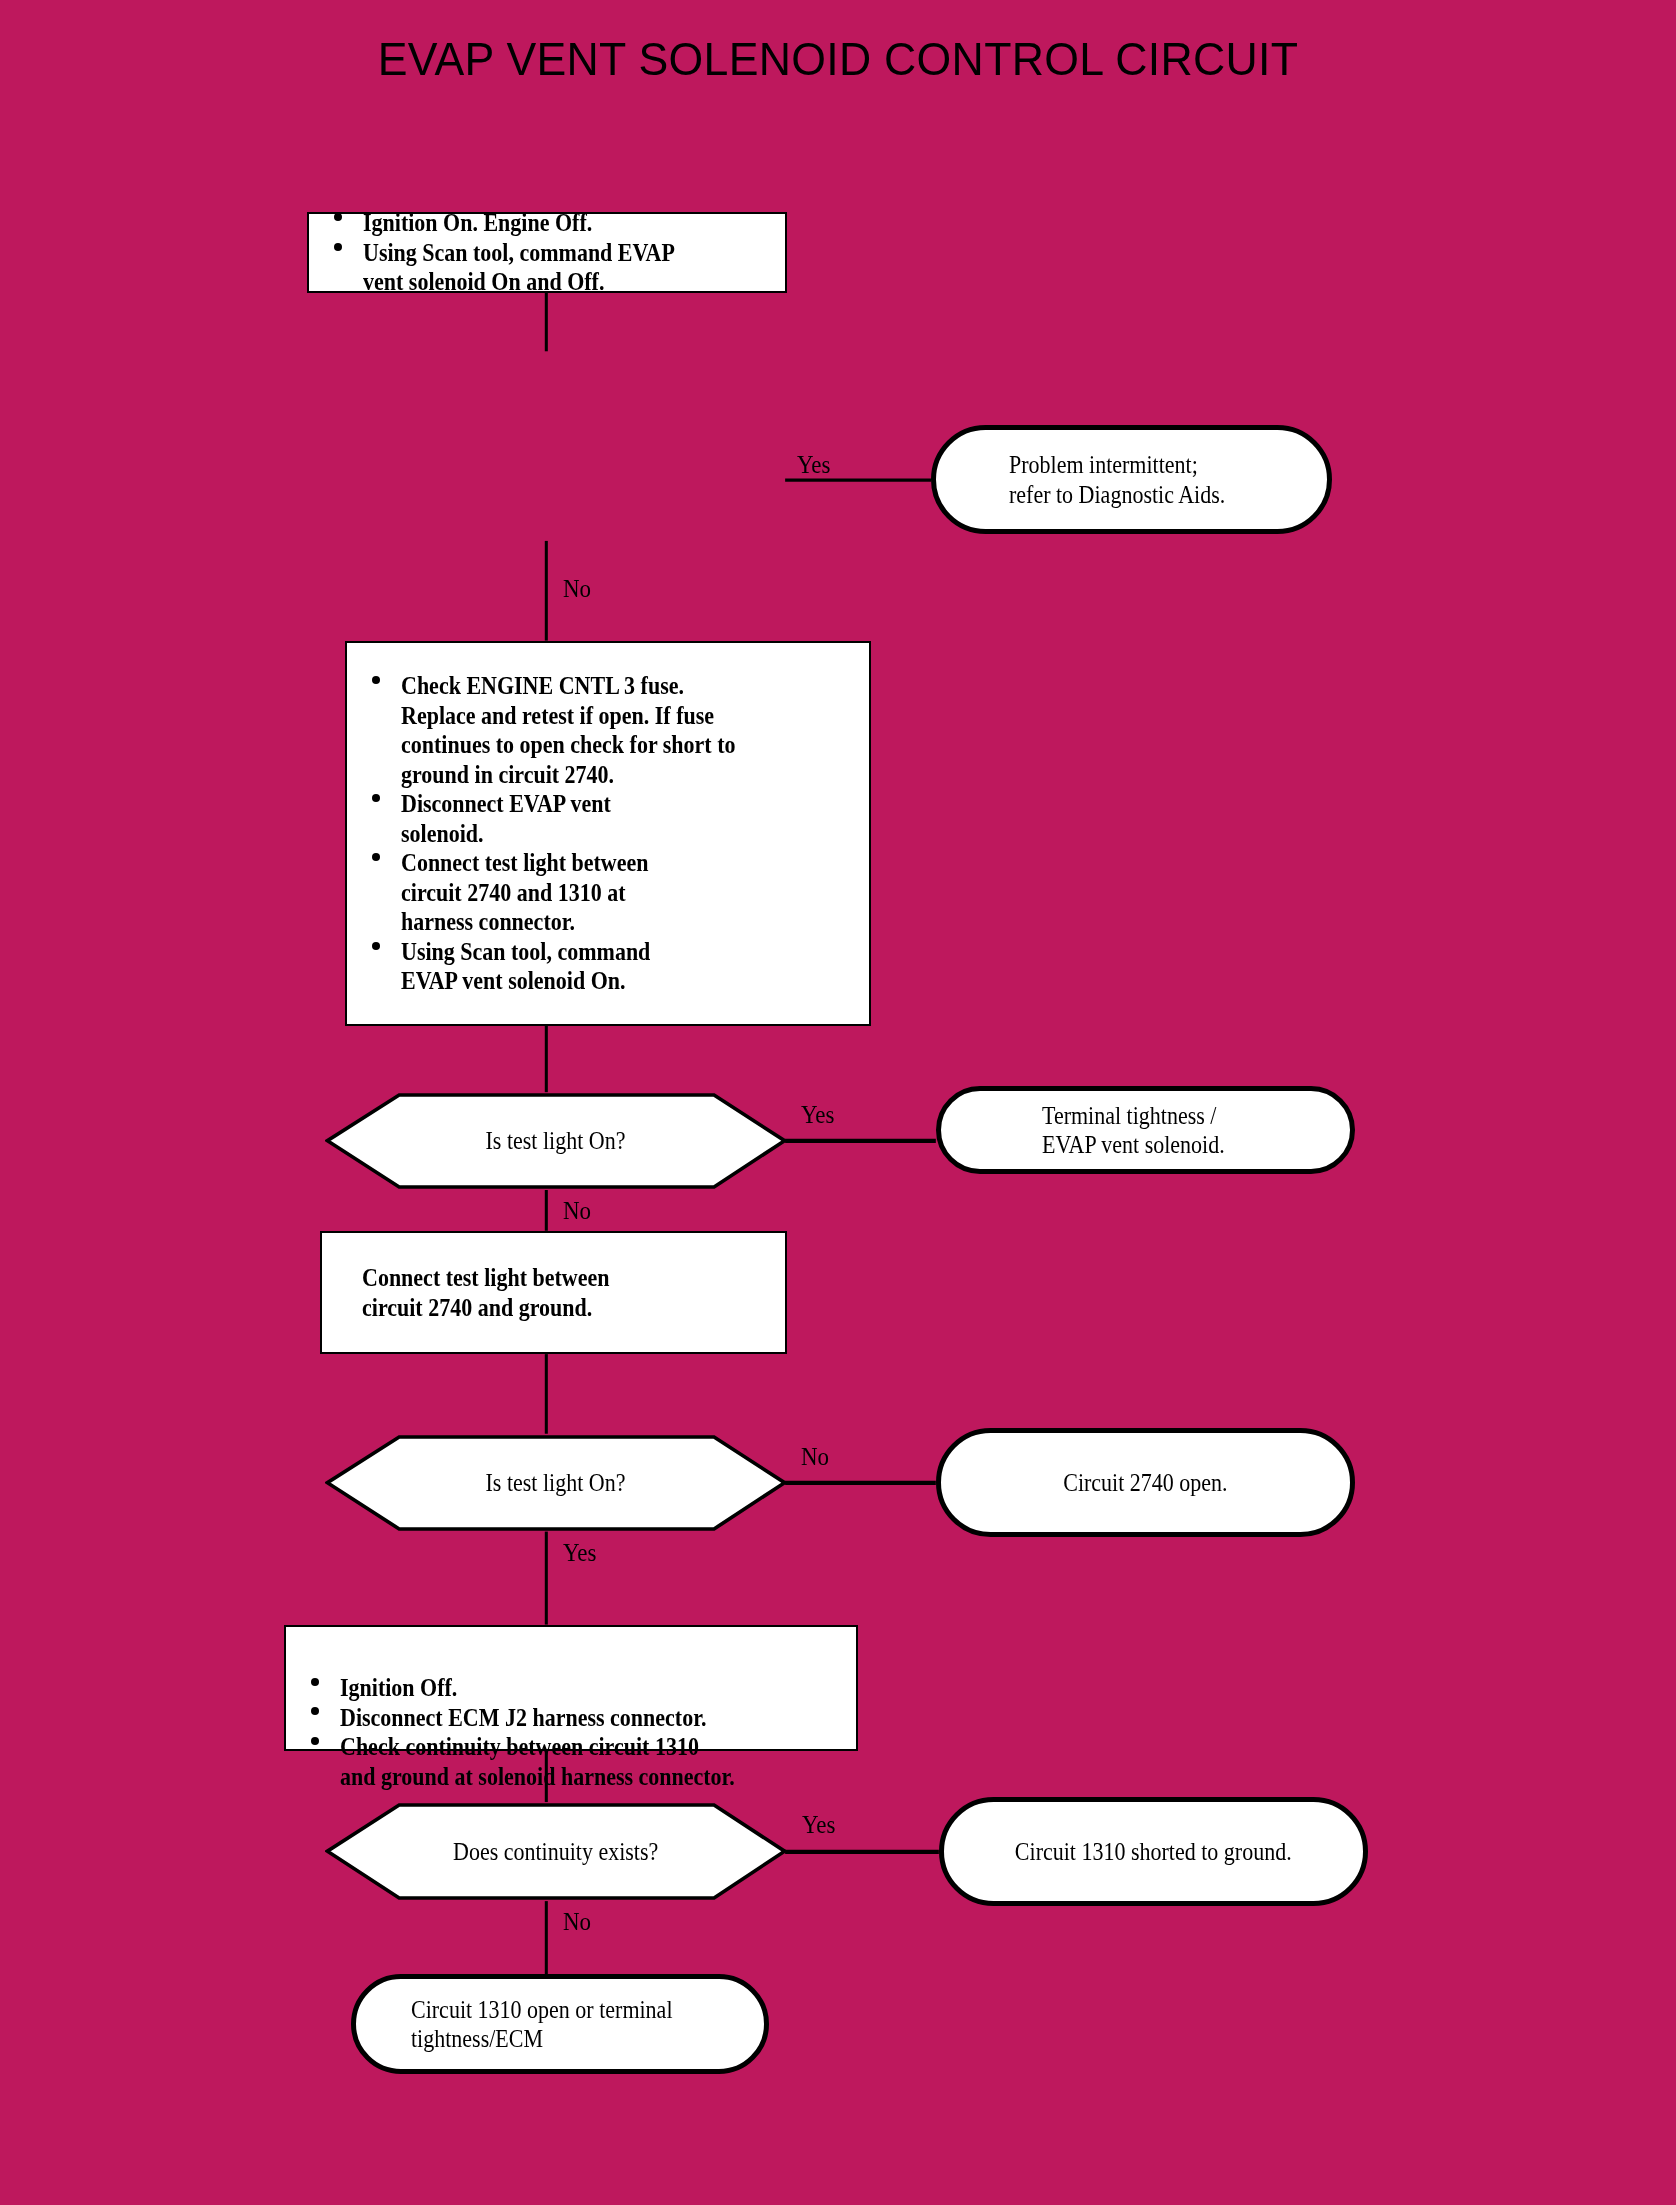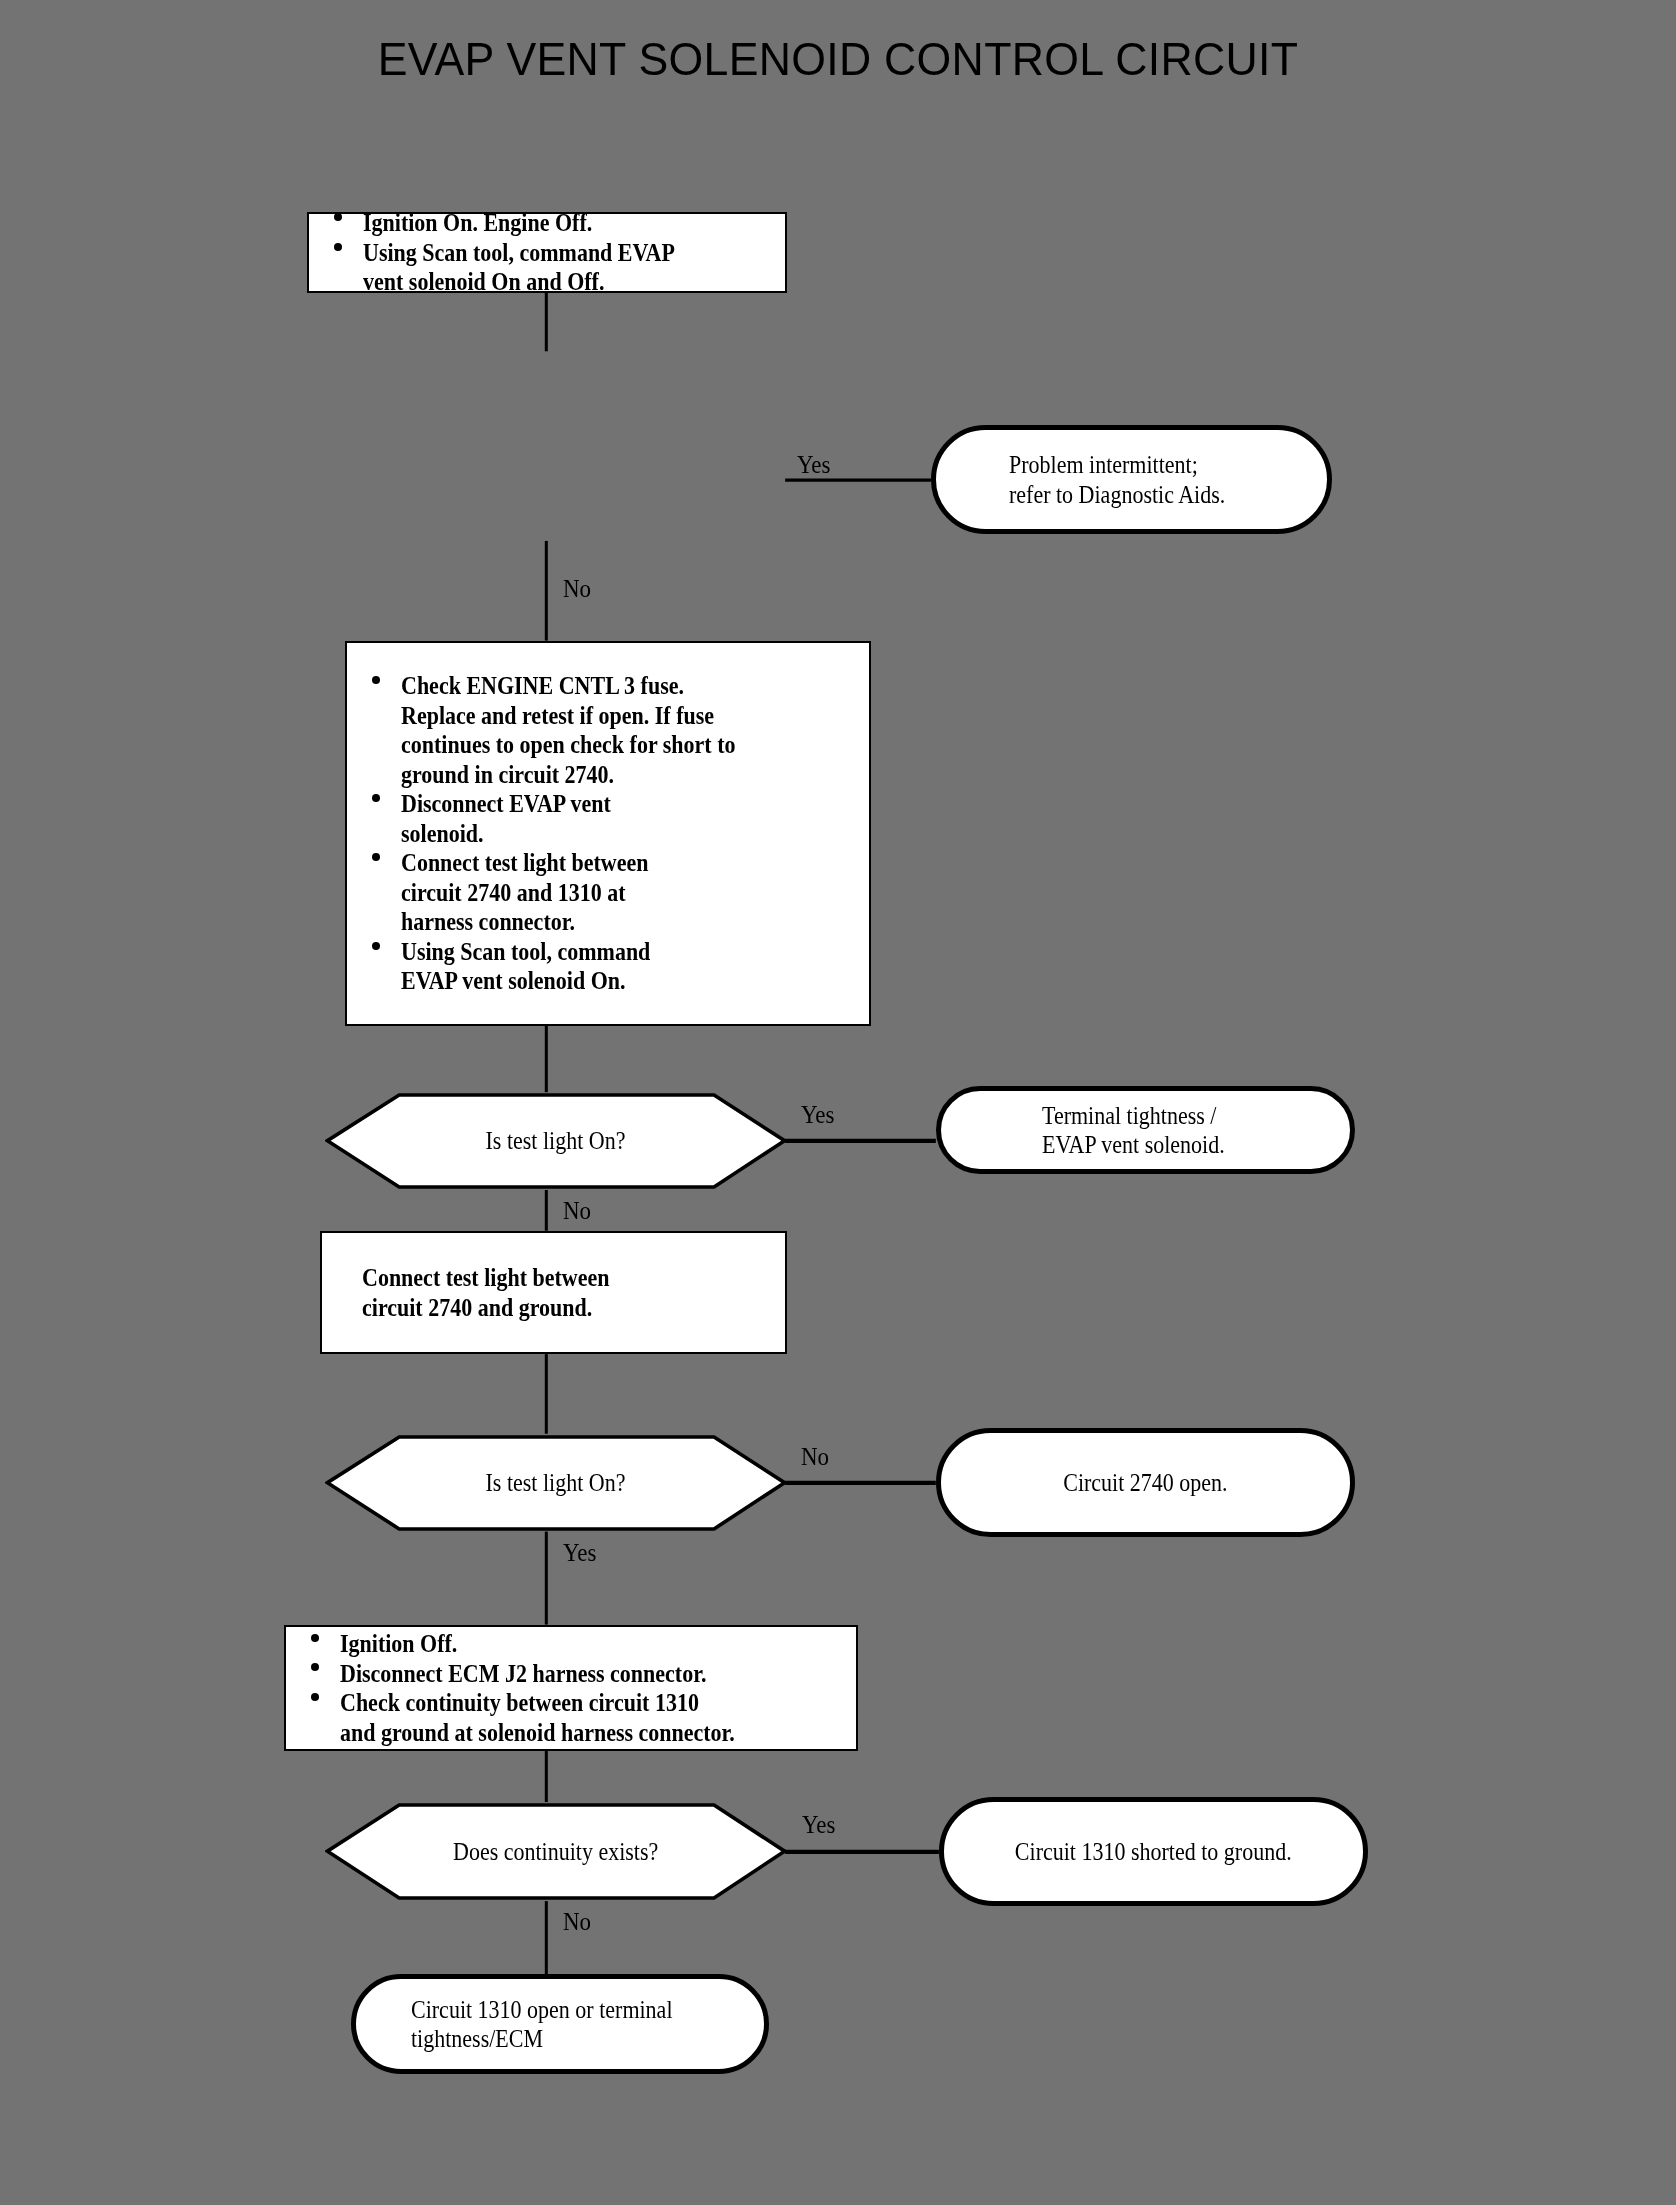--- a/index.html
+++ b/index.html
@@ -8,21 +8,21 @@
     background: #ffffff;
   }
   body {
     font-family: "Liberation Serif", "DejaVu Serif", serif;
     color: #000000;
   }
   #page {
     position: relative;
     width: 1676px;
     height: 2205px;
-    background: #737373;
+    background: #be185d;
     overflow: hidden;
   }
 
   
   #chart-title {
     position: absolute;
     left: 0;
     top: 32px;
     width: 1676px;
     text-align: center;
@@ -281,21 +281,21 @@
   <span class="branch-label" style="left:801px; top:1442px;">No</span>
   <span class="branch-label" style="left:563px; top:1538px;">Yes</span>
 
   <div class="node terminator" style="left:936px; top:1428px; width:419px; height:109px;">
     <div style="padding:0 24px;">
       <div class="txt-c">Circuit 2740 open.</div>
     </div>
   </div>
 
   <div class="node process" style="left:284px; top:1625px; width:574px; height:126px;">
-    <div class="pbody" style="padding-left:16px;">
+    <div class="pbody" style="padding-left:16px;margin-top:44px;">
       <ul class="bullets">
         <li>
           <span class="bdot"></span>
           <span class="bline txt">Ignition Off.</span>
         </li>
         <li>
           <span class="bdot"></span>
           <span class="bline txt">Disconnect ECM J2 harness connector.</span>
         </li>
         <li>

